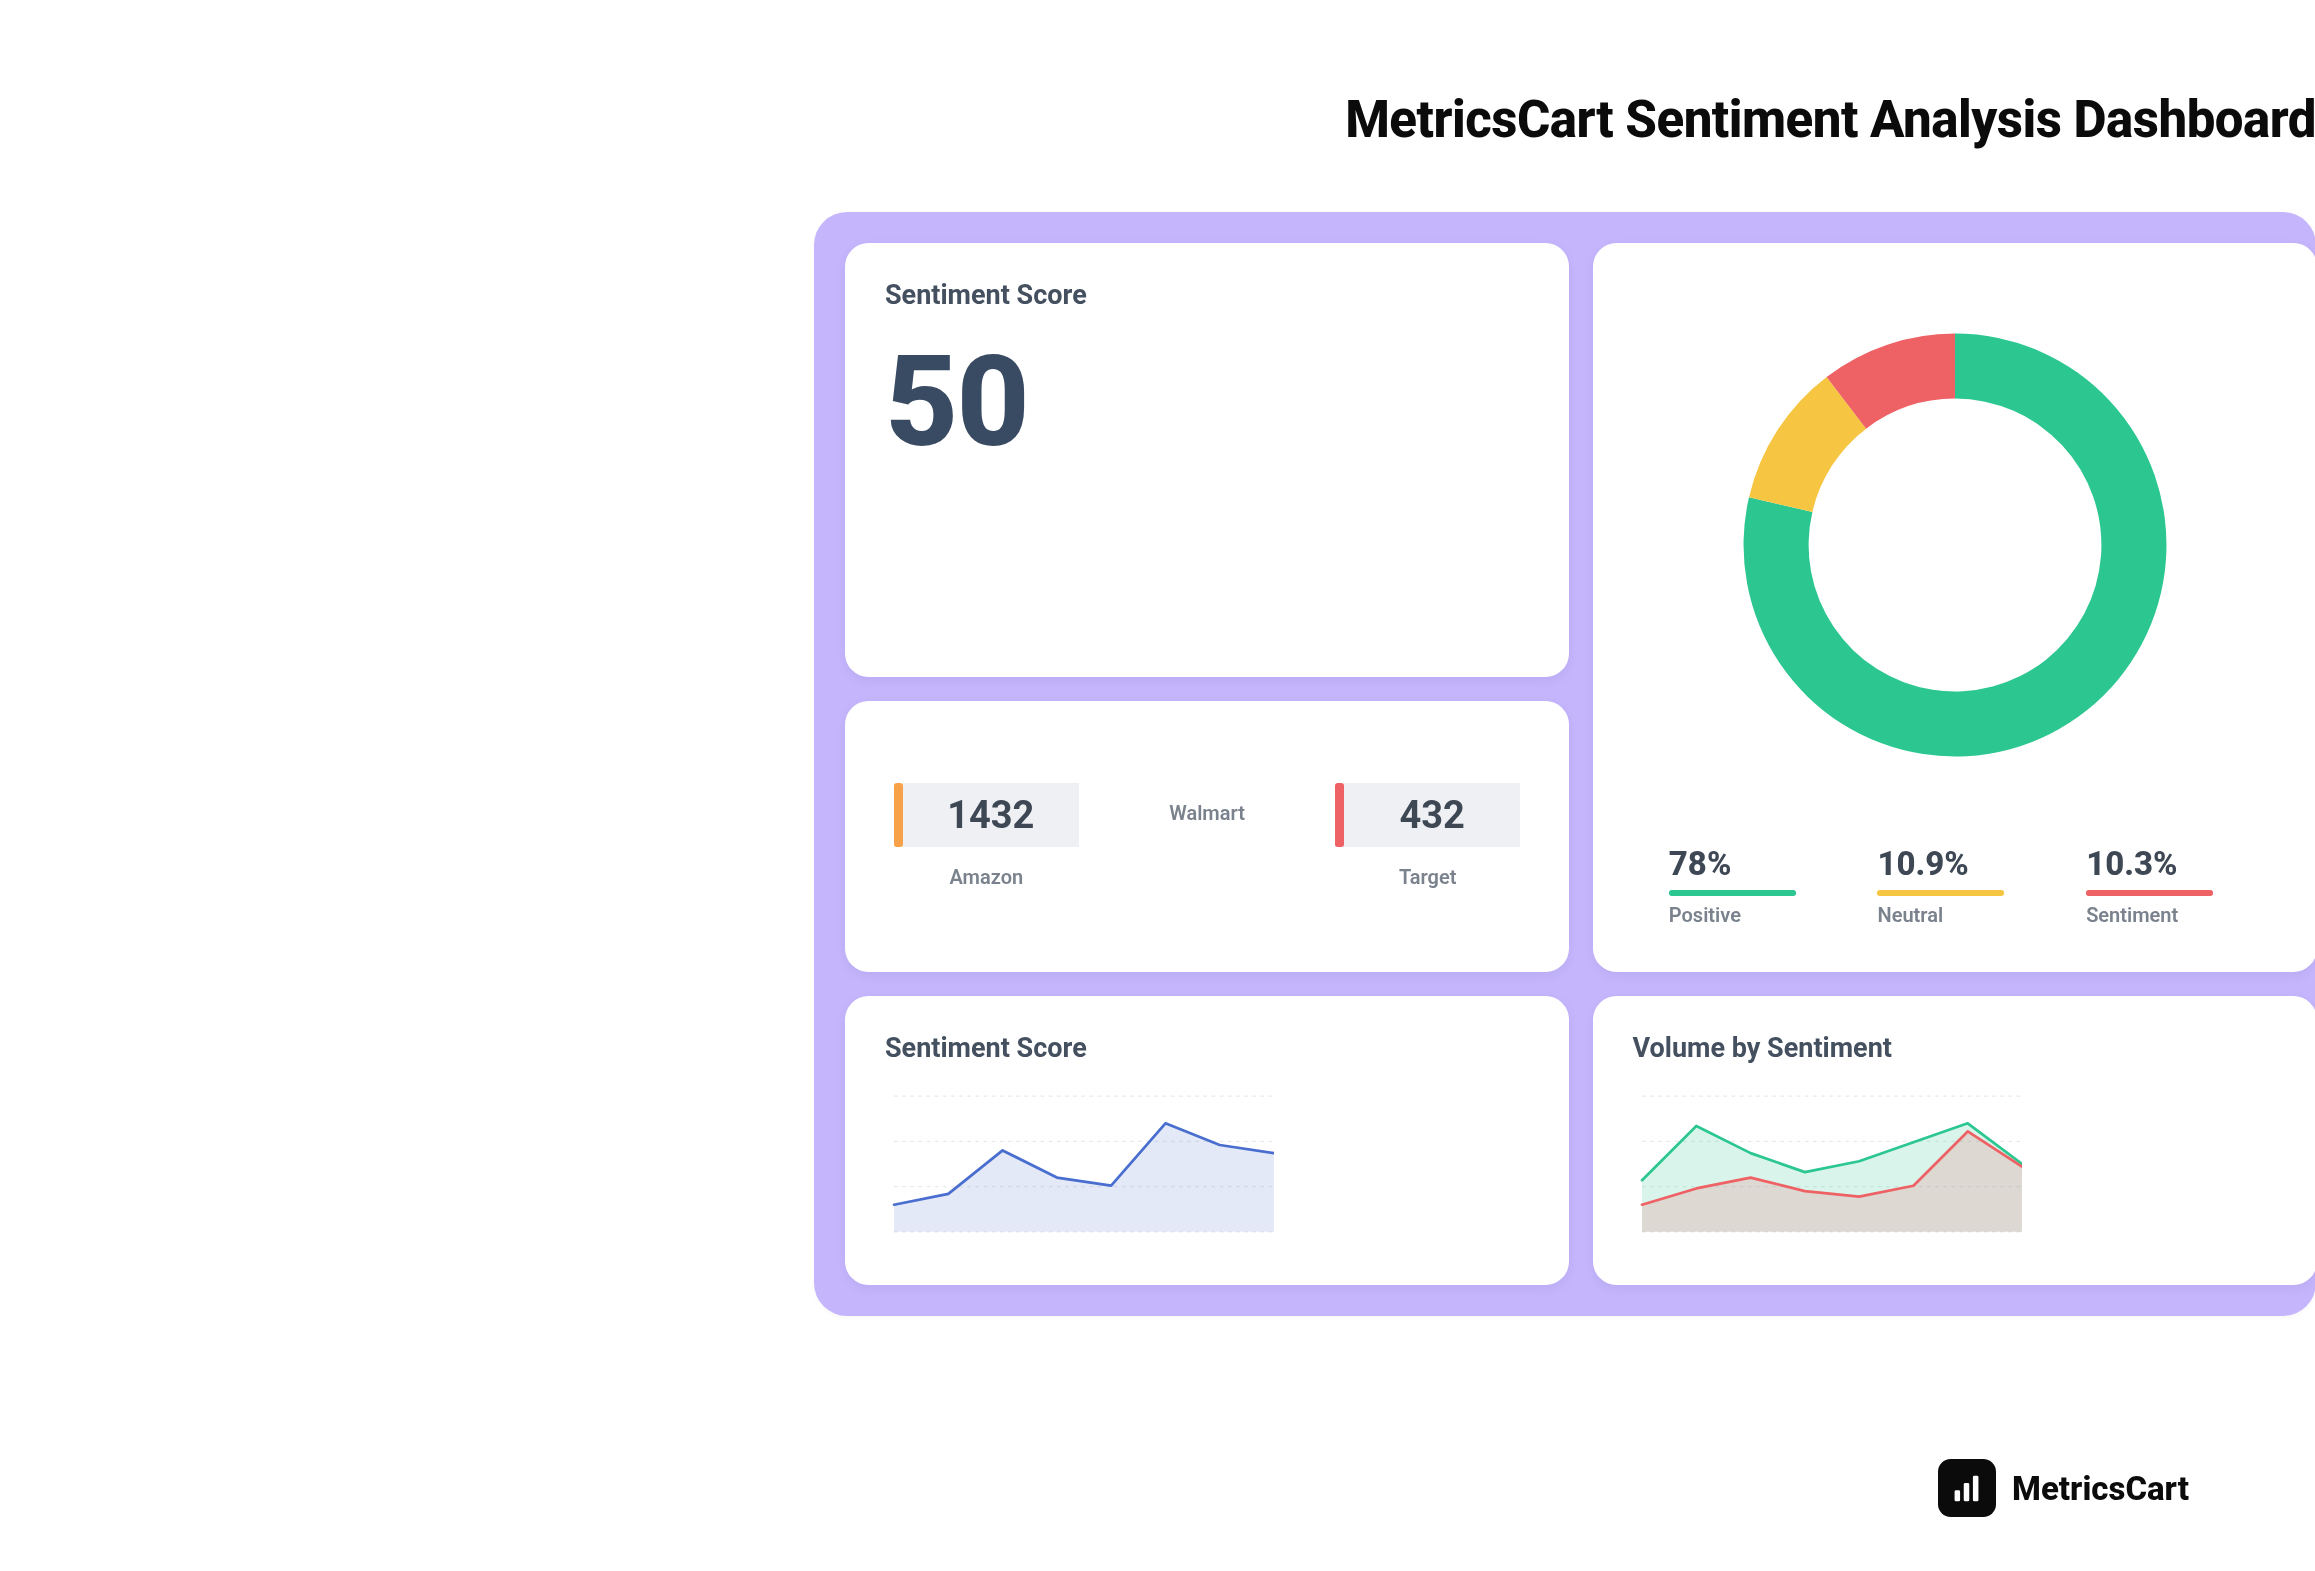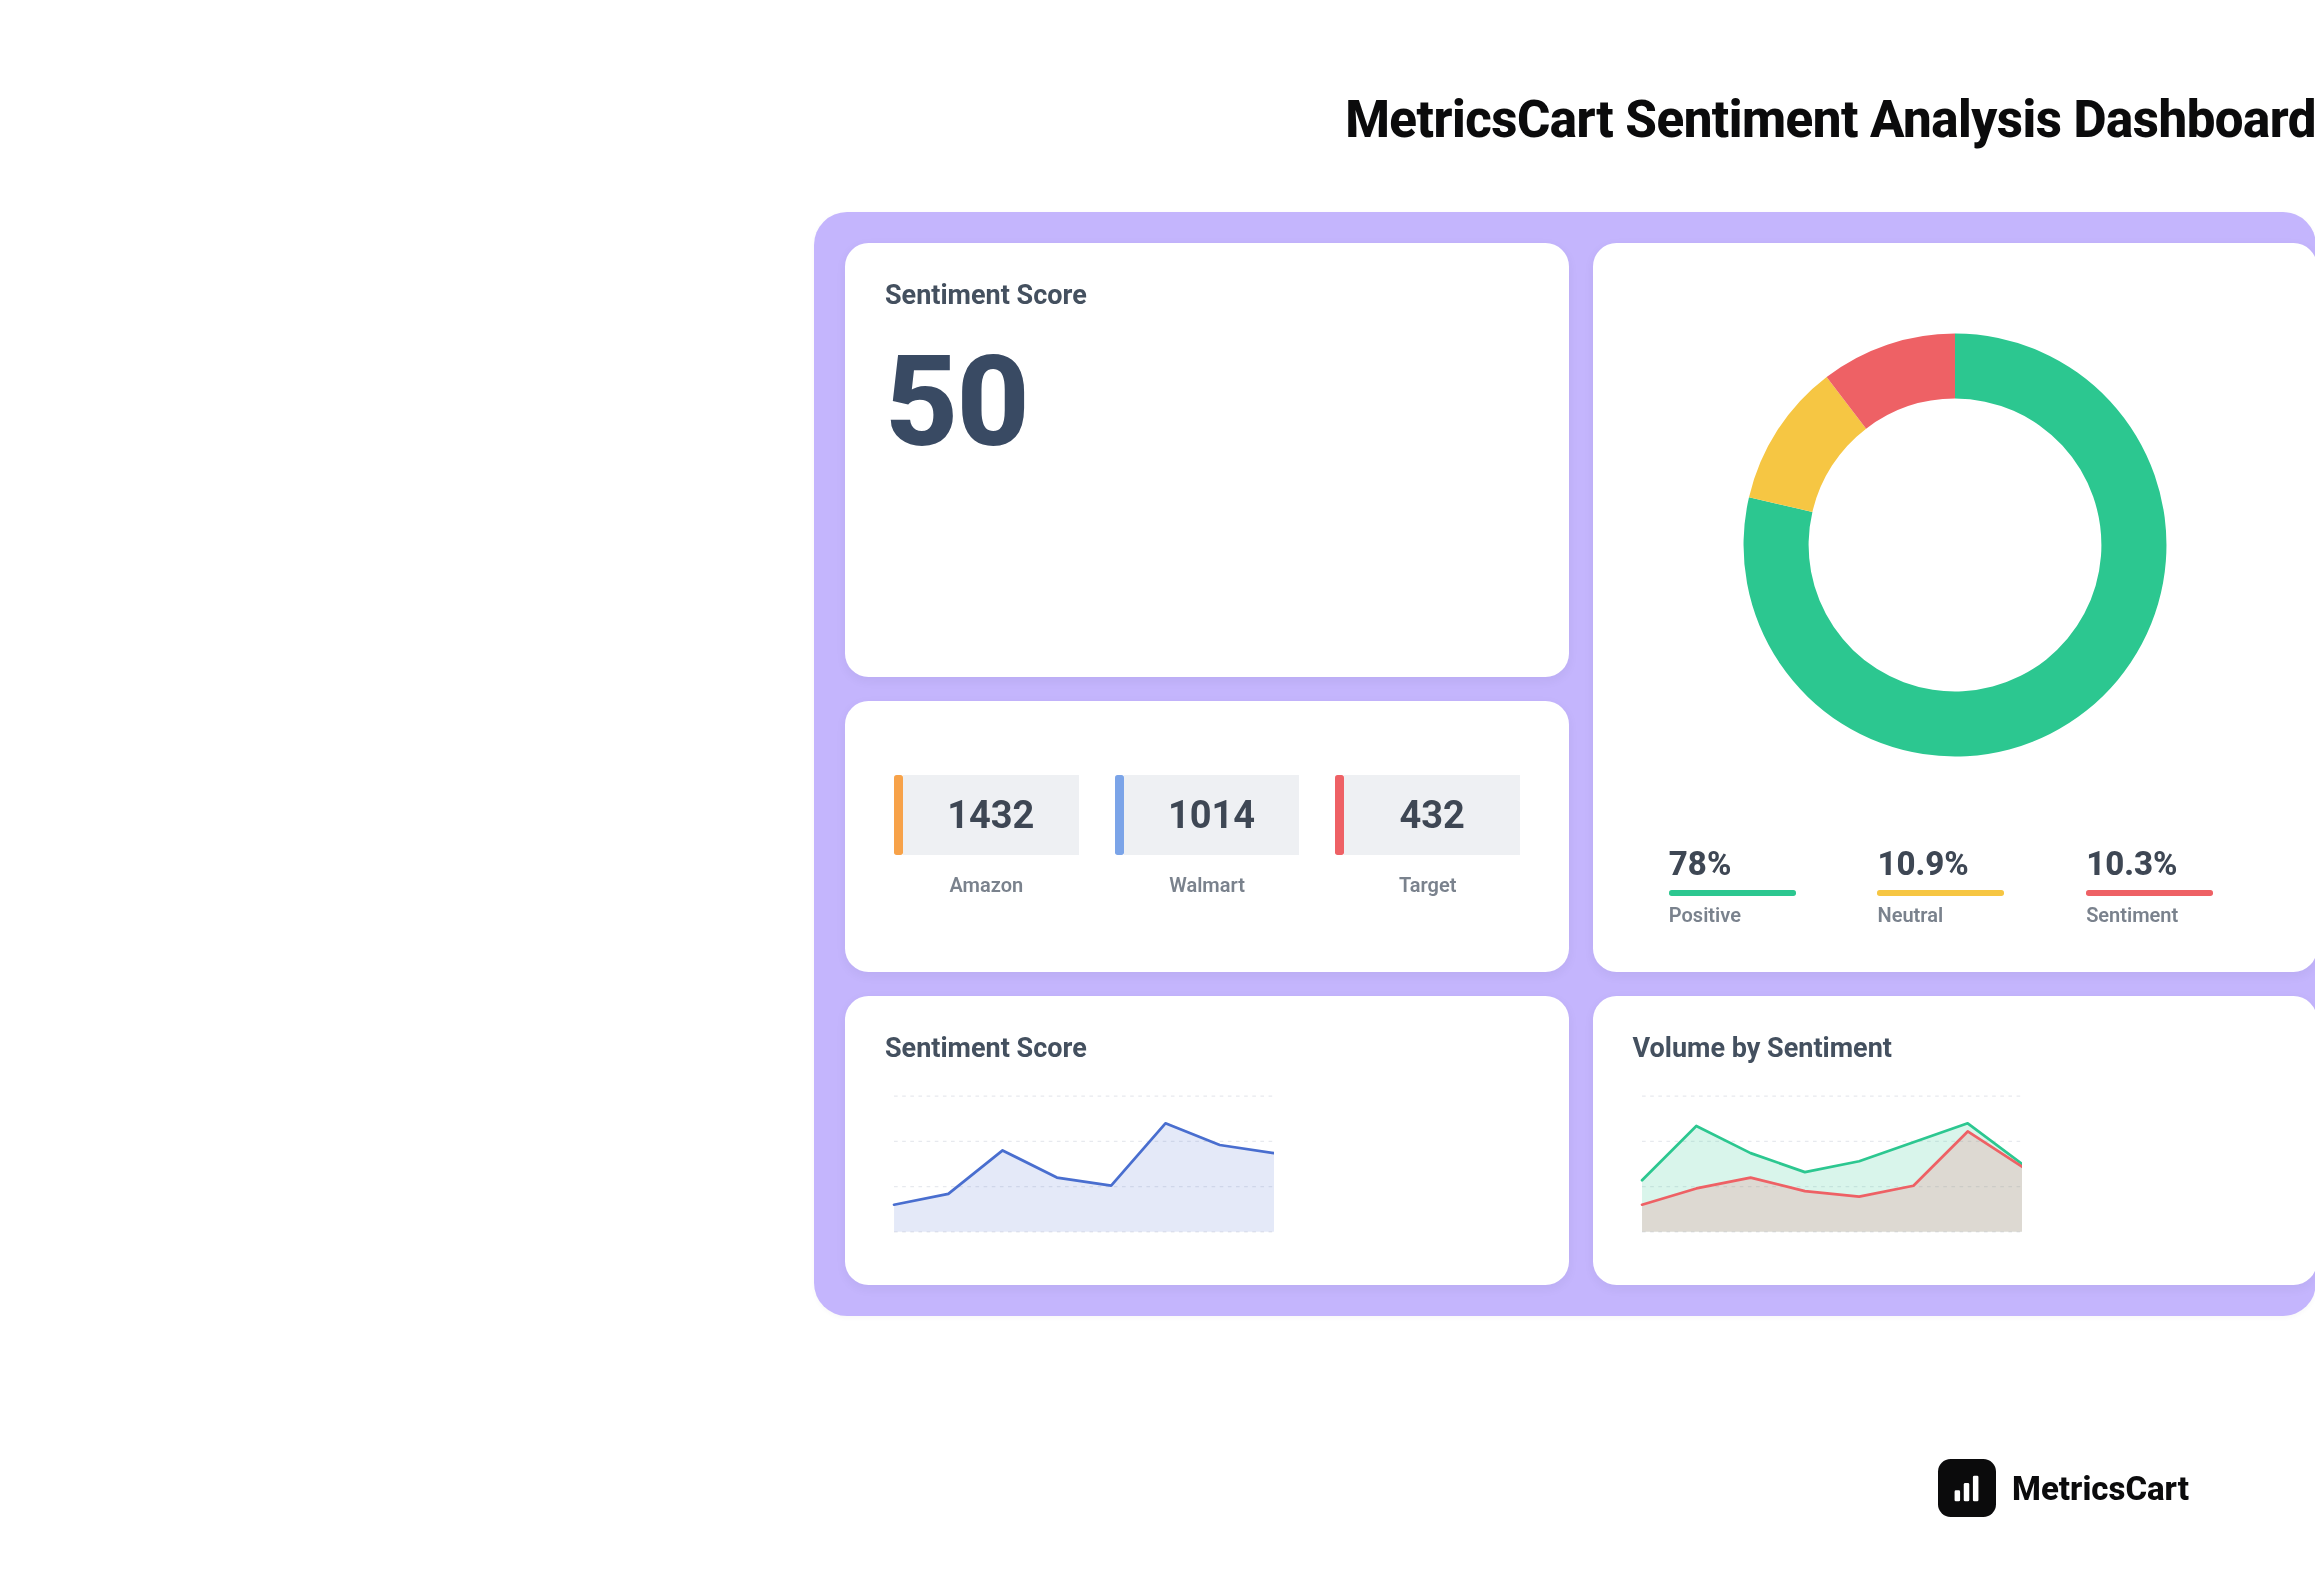--- a/index.html
+++ b/index.html
@@ -85,21 +85,21 @@
     align-items: stretch;
     width: 100%;
   }
   .retailer-bar {
     width: 9px;
     border-radius: 2.7px;
   }
   .retailer-box {
     flex: 1;
     background: #eef0f3;
-    height: 80px;
+    height: 64px;
     display:flex;
     align-items:center;
     justify-content:center;
     font-size: 38px;
     font-weight: 700;
     color: #3e4754;
   }
   .retailer-label {
     margin-top: 18px;
     font-size: 20px;
@@ -224,24 +224,20 @@
     <div class="card retailers-card">
       <div class="retailers-row" id="retailers-row">
           <div class="retailer">
             <div class="retailer-top">
               <div class="retailer-bar" style="background:#f7a249"></div>
               <div class="retailer-box">1432</div>
             </div>
             <div class="retailer-label">Amazon</div>
           </div>
           <div class="retailer">
-            <div class="retailer-top">
-              <div class="retailer-bar" style="background:#7ba4e8"></div>
-              <div class="retailer-box">1014</div>
-            </div>
             <div class="retailer-label">Walmart</div>
           </div>
           <div class="retailer">
             <div class="retailer-top">
               <div class="retailer-bar" style="background:#ee6165"></div>
               <div class="retailer-box">432</div>
             </div>
             <div class="retailer-label">Target</div>
           </div>
         </div>

